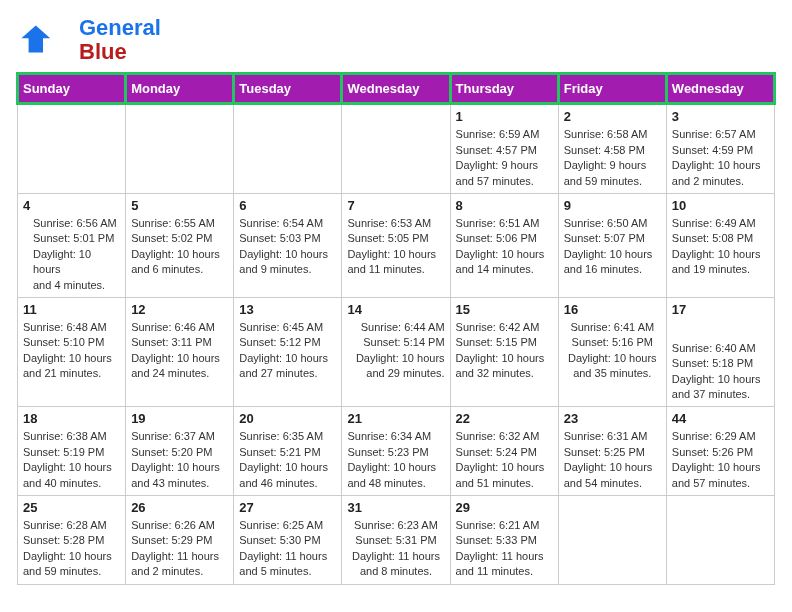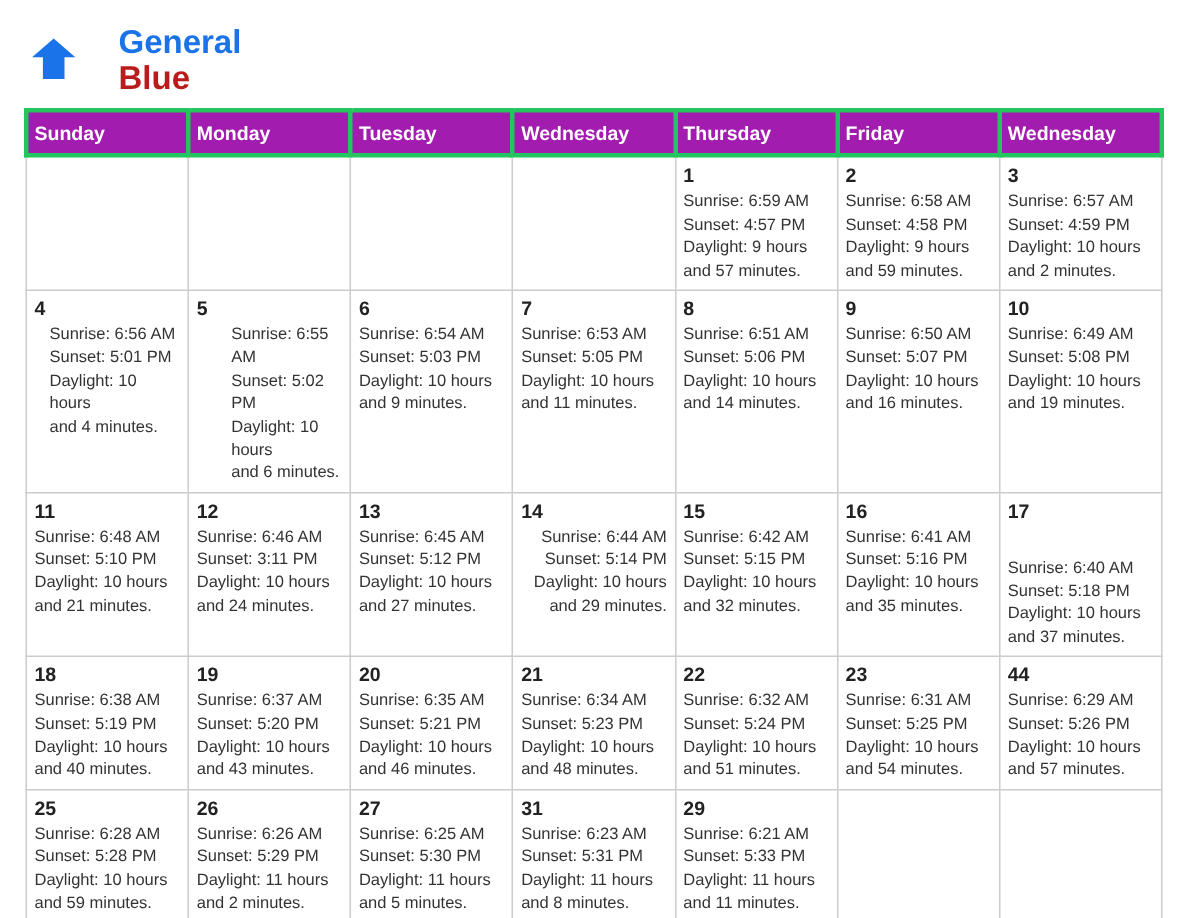--- a/index.html
+++ b/index.html
@@ -148,21 +148,21 @@
       <tr>
         <td>
           <div class="day-num">4</div>
           <div class="day-info" style="white-space: pre-line; margin-left: 10px;">Sunrise: 6:56 AM
 Sunset: 5:01 PM
 Daylight: 10 hours
 and 4 minutes.</div>
         </td>
         <td>
           <div class="day-num">5</div>
-          <div class="day-info" style="white-space: pre-line; margin-left: 23px;">Sunrise: 6:55 AM
+          <div class="day-info" style="white-space: pre-line;">Sunrise: 6:55 AM
 Sunset: 5:02 PM
 Daylight: 10 hours
 and 6 minutes.</div>
         </td>
         <td>
           <div class="day-num">6</div>
           <div class="day-info" style="white-space: pre-line;">Sunrise: 6:54 AM
 Sunset: 5:03 PM
 Daylight: 10 hours
 and 9 minutes.</div>
@@ -227,21 +227,21 @@
         </td>
         <td>
           <div class="day-num">15</div>
           <div class="day-info" style="white-space: pre-line;">Sunrise: 6:42 AM
 Sunset: 5:15 PM
 Daylight: 10 hours
 and 32 minutes.</div>
         </td>
         <td>
           <div class="day-num">16</div>
-          <div class="day-info" style="white-space: pre-line;">Sunrise: 6:41 AM
+          <div class="day-info" style="white-space: pre-line; text-align: center;">Sunrise: 6:41 AM
 Sunset: 5:16 PM
 Daylight: 10 hours
 and 35 minutes.</div>
         </td>
         <td>
           <div class="day-num">17</div>
           <div class="day-info" style="white-space: pre-line; margin-top: 24px;">Sunrise: 6:40 AM
 Sunset: 5:18 PM
 Daylight: 10 hours
 and 37 minutes.</div>
@@ -315,21 +315,21 @@
         </td>
         <td>
           <div class="day-num">27</div>
           <div class="day-info" style="white-space: pre-line;">Sunrise: 6:25 AM
 Sunset: 5:30 PM
 Daylight: 11 hours
 and 5 minutes.</div>
         </td>
         <td>
           <div class="day-num">31</div>
-          <div class="day-info" style="white-space: pre-line;">Sunrise: 6:23 AM
+          <div class="day-info" style="white-space: pre-line; text-align: center;">Sunrise: 6:23 AM
 Sunset: 5:31 PM
 Daylight: 11 hours
 and 8 minutes.</div>
         </td>
         <td>
           <div class="day-num">29</div>
           <div class="day-info" style="white-space: pre-line;">Sunrise: 6:21 AM
 Sunset: 5:33 PM
 Daylight: 11 hours
 and 11 minutes.</div>

